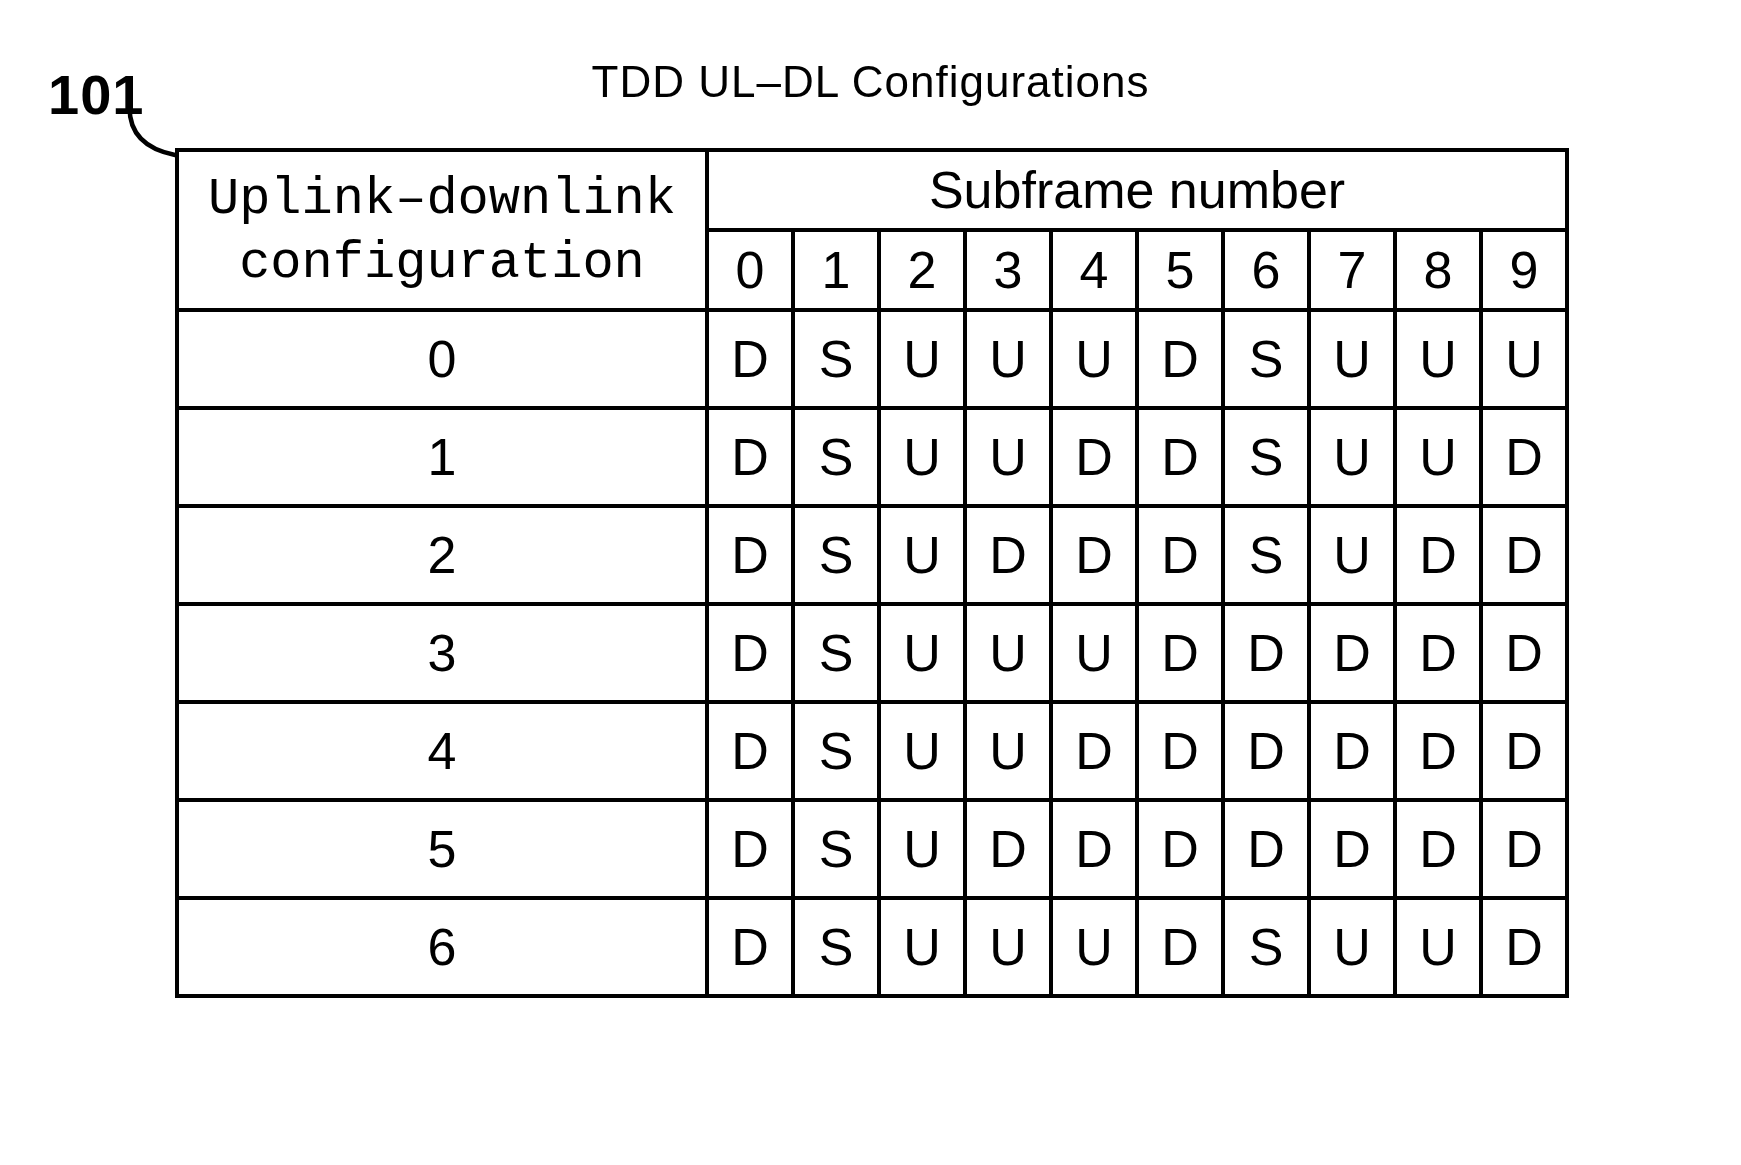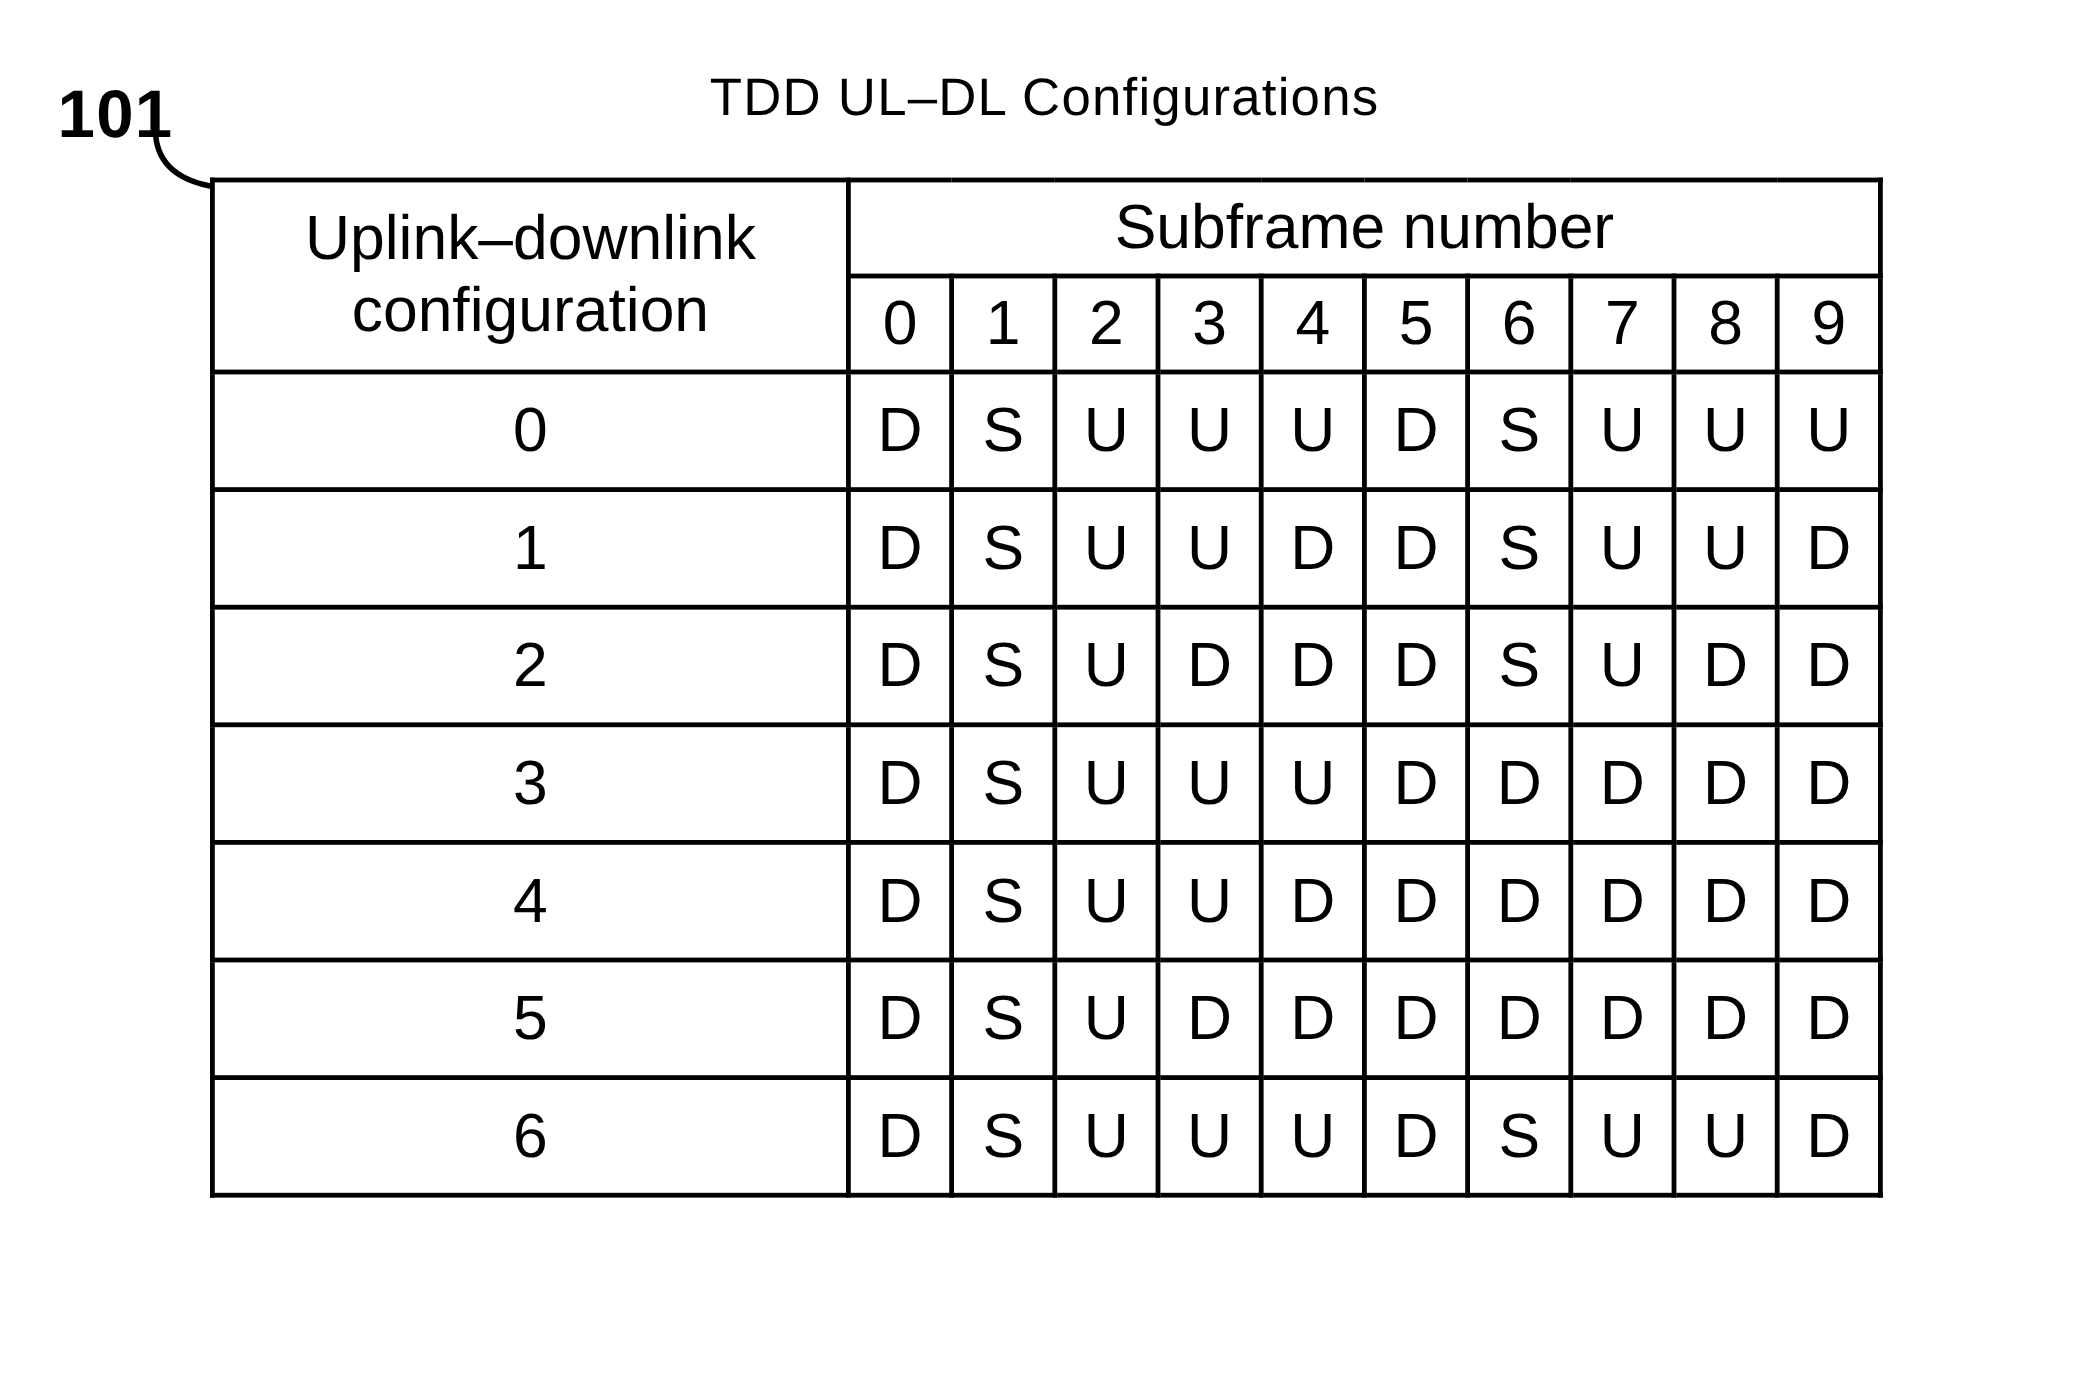--- a/index.html
+++ b/index.html
@@ -73,21 +73,21 @@
   }
   col.cfg   { width: 530px; }
   col.sf    { width: 86px;  }
 
   th.subframe-hdr { height: 80px; }
   th.cfg-hdr      { height: 160px; line-height: 1.15; }
   tr.num-row td   { height: 80px; }
   tr.data-row td,
   tr.data-row th  { height: 98px; }
 
-  .no-wrap { white-space: nowrap; }
+  .no-wrap { white-space: nowrap; font-family: Liberation Mono, monospace; }
 </style>
 </head>
 <body>
 
 <div class="stage">
 
   <div class="ref-label">101</div>
 
   <svg class="leader" viewBox="0 0 120 70">
     <path d="M10,0 Q5,45 55,55"></path>

